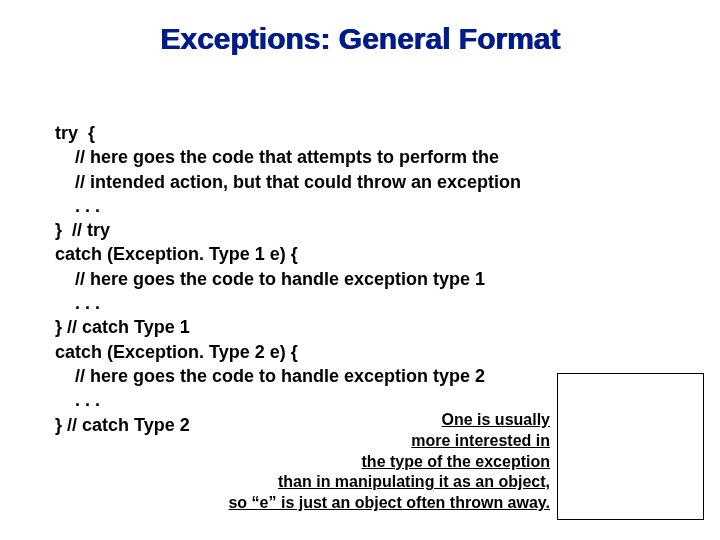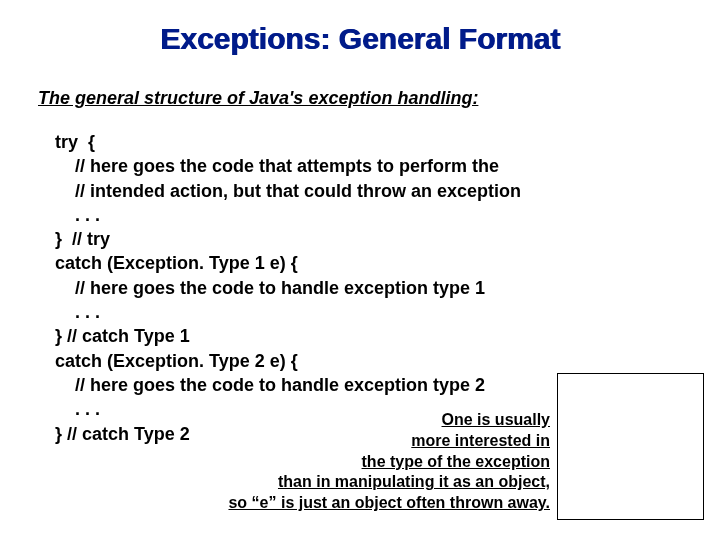--- a/index.html
+++ b/index.html
@@ -33,21 +33,21 @@
     position: absolute;
     top: 88px;
     left: 38px;
     font-size: 18px;
     font-weight: bold;
     font-style: italic;
     text-decoration: underline;
   }
   .code {
     position: absolute;
-    top: 130px;
+    top: 121px;
     left: 55px;
     font-size: 18px;
     font-weight: bold;
     line-height: 1.35;
     white-space: pre;
     font-family: Arial, Helvetica, sans-serif;
   }
   .note-box {
     position: absolute;
     right: 16px;
@@ -69,21 +69,20 @@
     text-decoration: underline;
   }
 </style>
 </head>
 <body>
 
 <div class="slide">
 
   <div class="title">Exceptions: General Format</div>
 
-  <div class="subtitle">The  general  structure of Java's exception handling:</div>
 
   <div class="code">try  {
     // here goes the code that attempts to perform the
     // intended action, but that could throw an exception
     . . .
 }  // try
 catch (Exception. Type 1 e) {
     // here goes the code to handle exception type 1
     . . .
 } // catch Type 1

